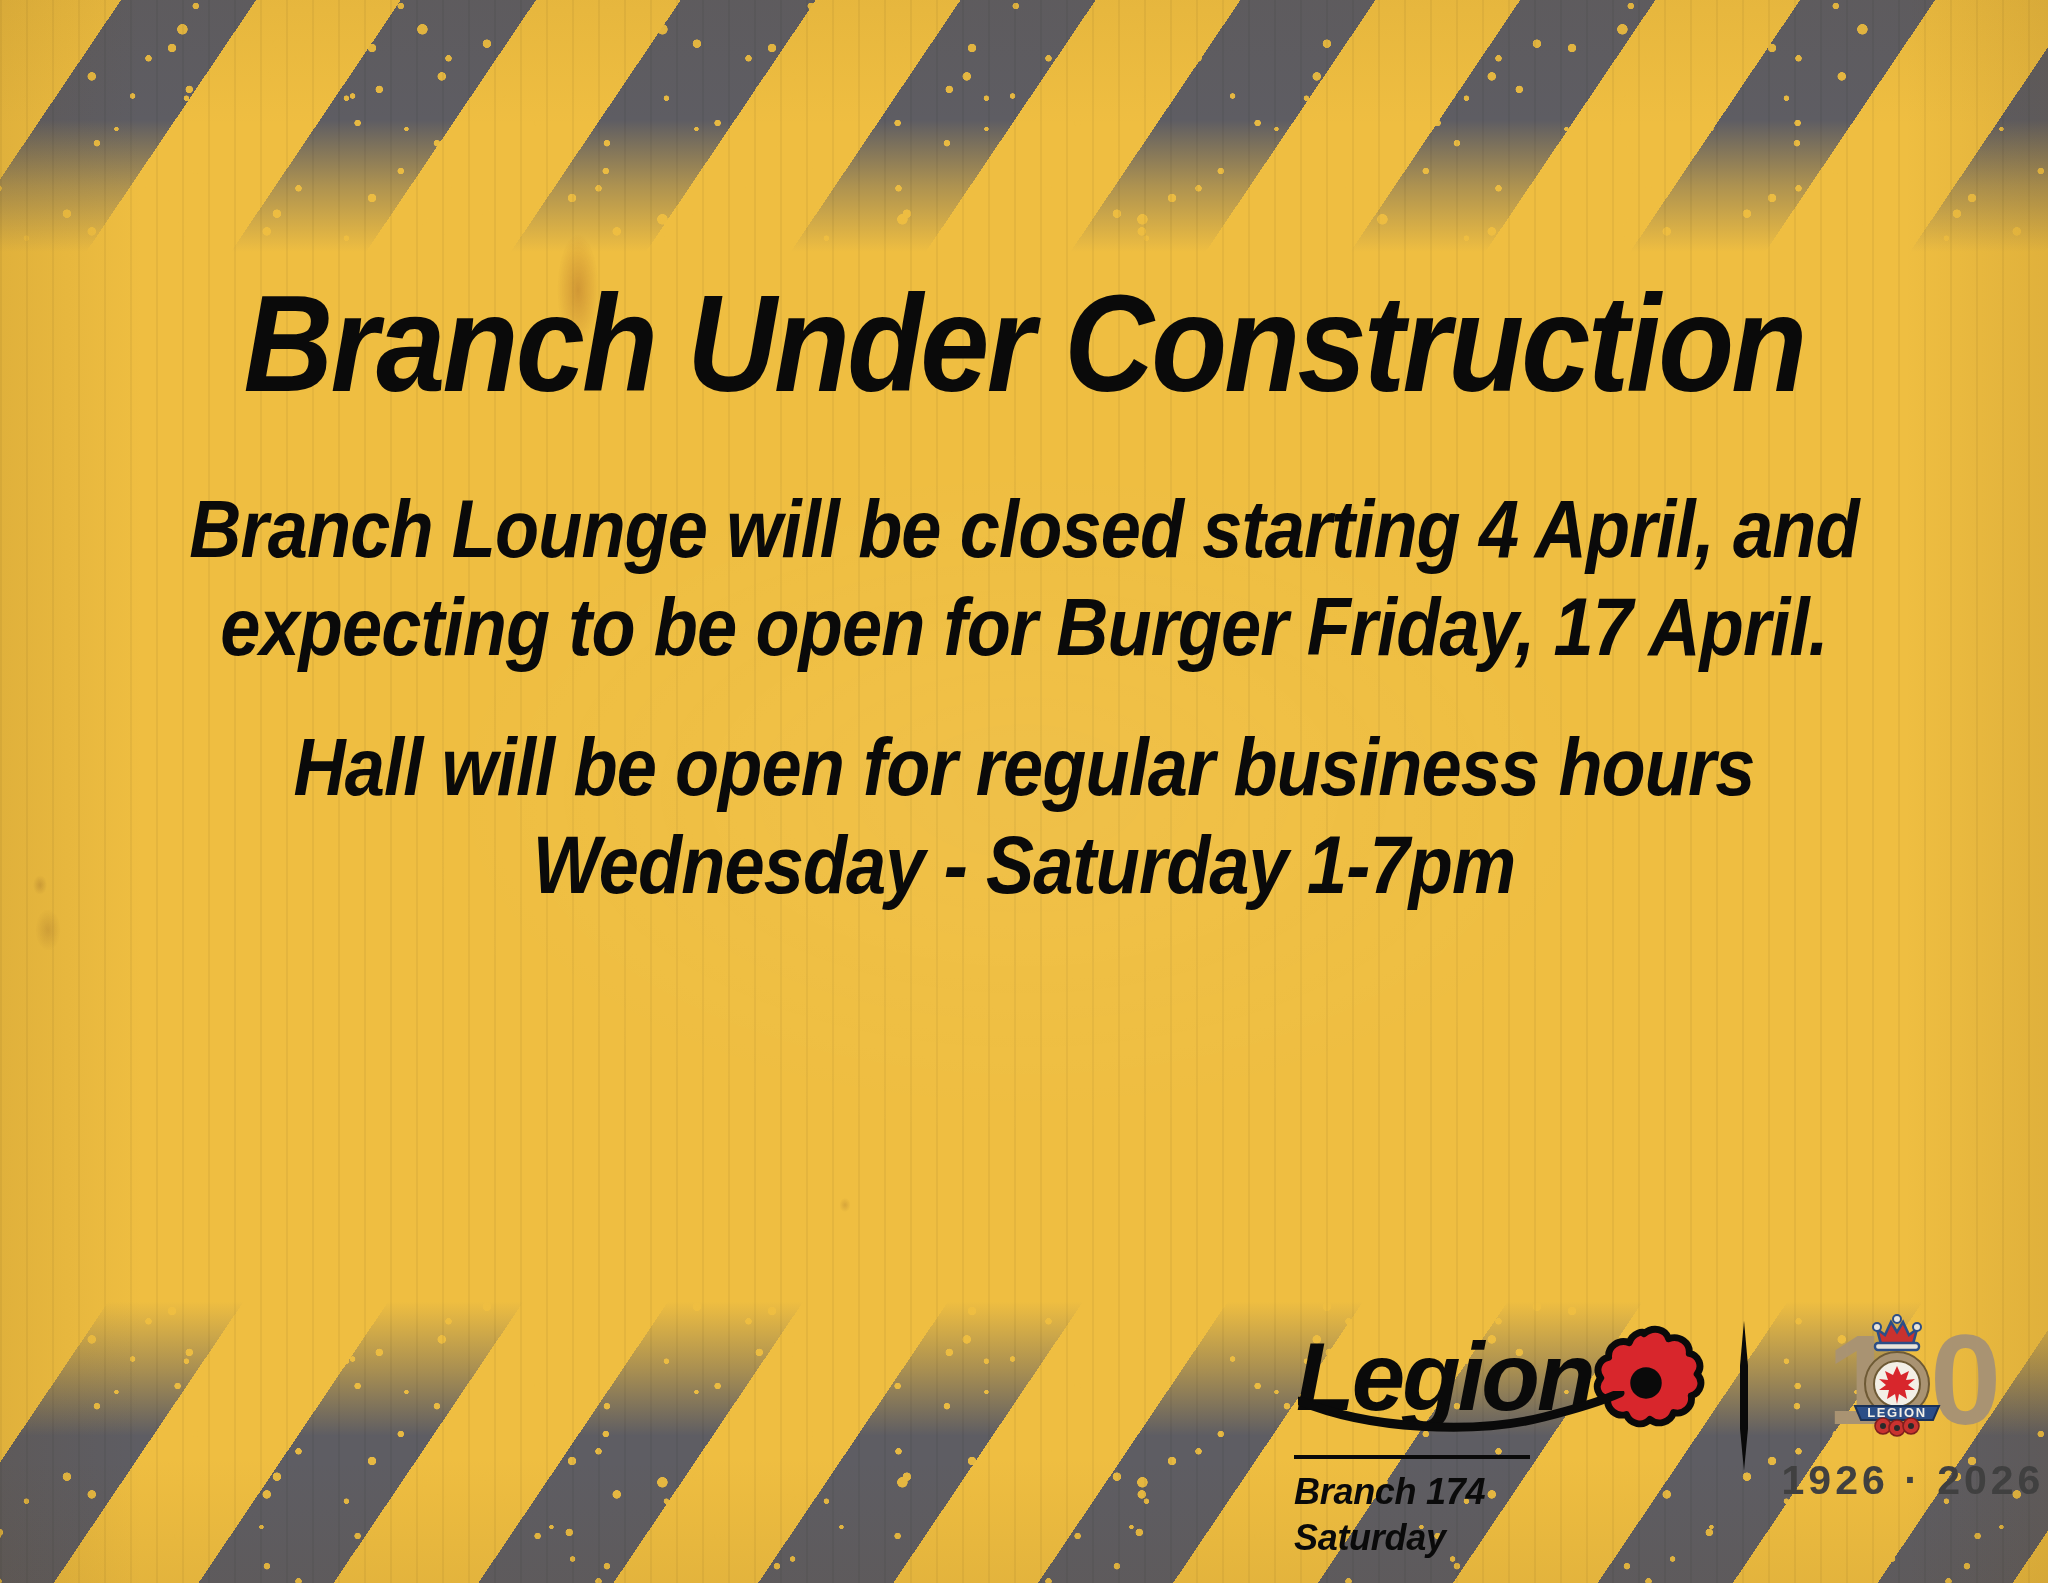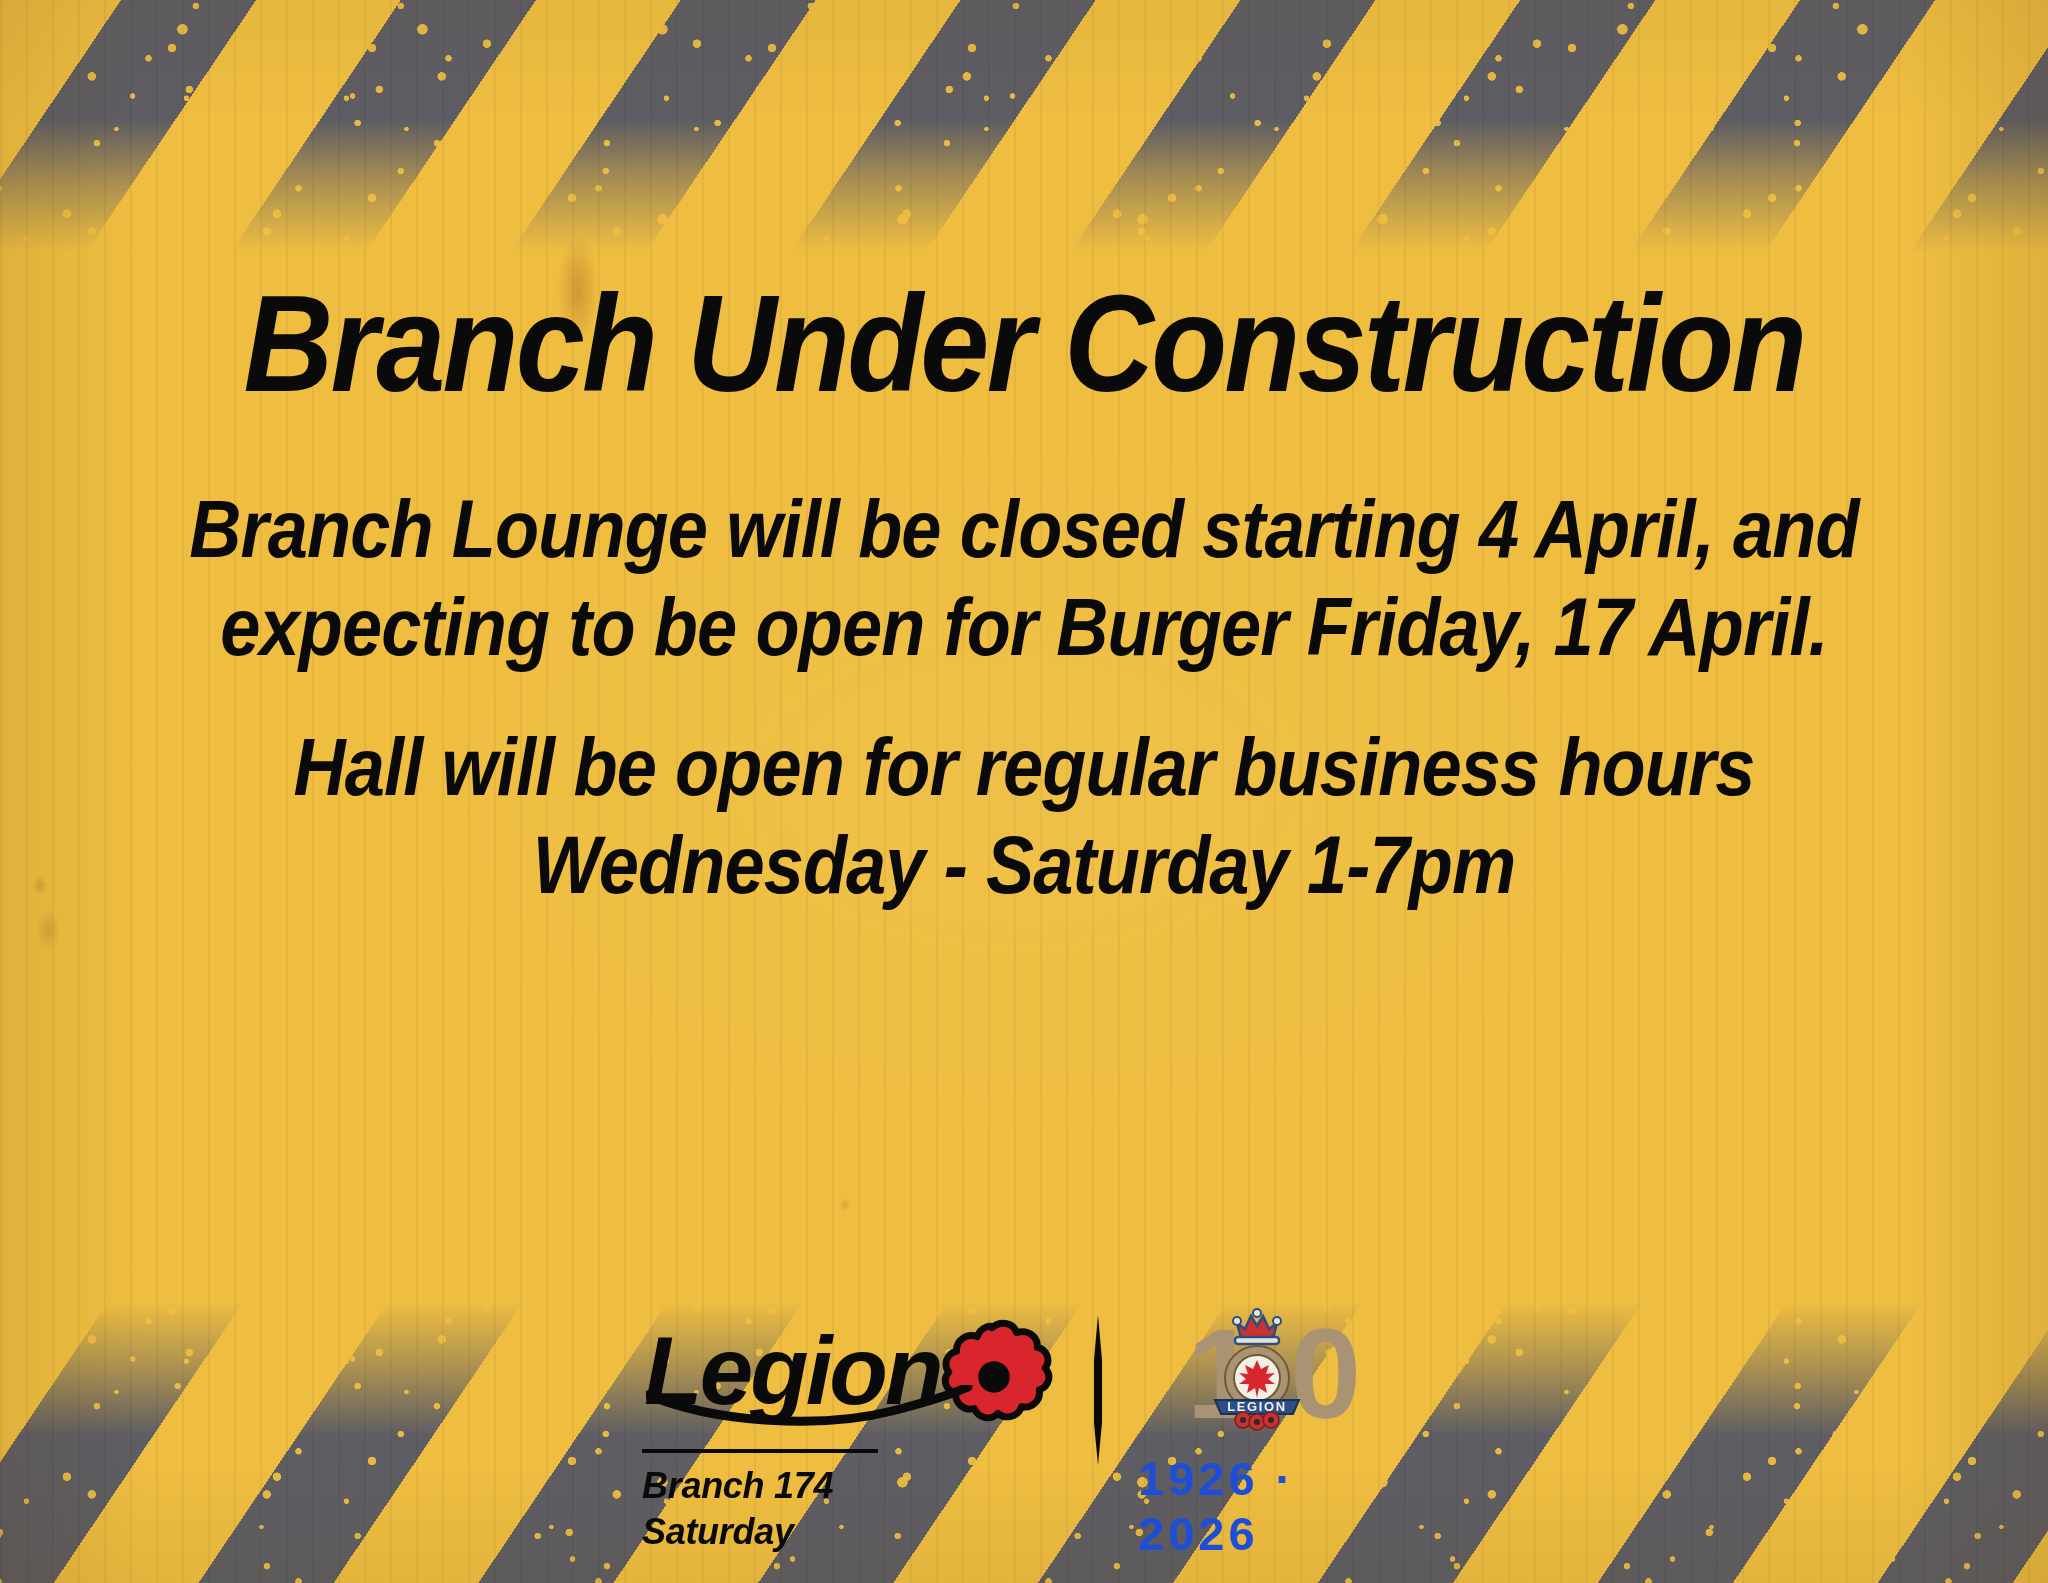--- a/index.html
+++ b/index.html
@@ -110,22 +110,22 @@
     line-height:1.20;
     letter-spacing:-1px;
   }
   .para-1{top:480px;font-size:82px;}
   .para-2{top:718px;font-size:82px;}
   .para-1 .ln, .para-2 .ln{display:block;white-space:nowrap;}
 
   
   .lockup{
     position:absolute;left:0;right:0;bottom:22px;
-    display:flex;justify-content:center;align-items:flex-start;
-    gap:14px;
+    display:flex;justify-content:flex-end;align-items:flex-start;
+    gap:8px;
   }
   .legion-block{
     position:relative;
     width:430px;
     display:flex;flex-direction:column;align-items:flex-start;
   }
   .legion-row{
     position:relative;
     display:flex;align-items:center;
     height:128px;
@@ -180,22 +180,22 @@
     color:#A99372;letter-spacing:-2px;
   }
   .digit.zero2{margin-left:34px;}
   .crest{
     position:absolute;left:50%;top:50%;
     transform:translate(-50%,-50%) translateX(-16px);
     width:112px;height:132px;
   }
   .anniv-years{
     margin-top:8px;
-    font-size:47px;font-weight:700;
-    letter-spacing:4px;color:#1d4ed8;
+    font-size:41px;font-weight:700;
+    letter-spacing:4px;color:#404040;
   }
 </style>
 </head>
 <body>
 
 <div class="poster">
 
   <div class="stripes top">
     <div class="layer"></div>
     <div class="grit"></div>

